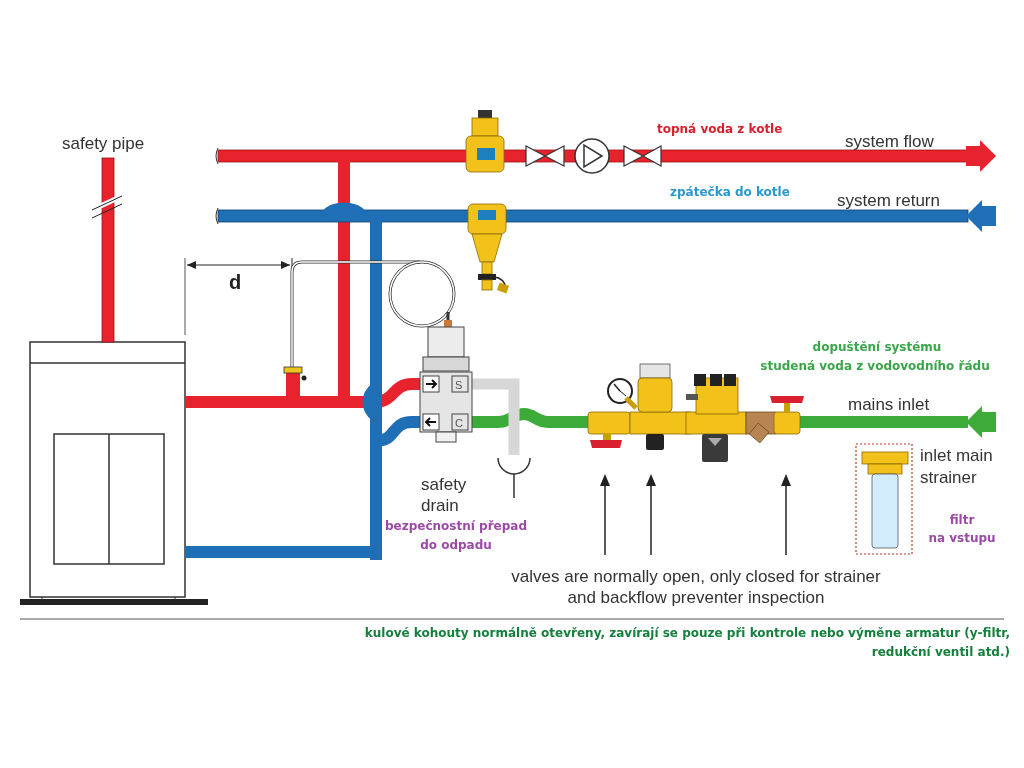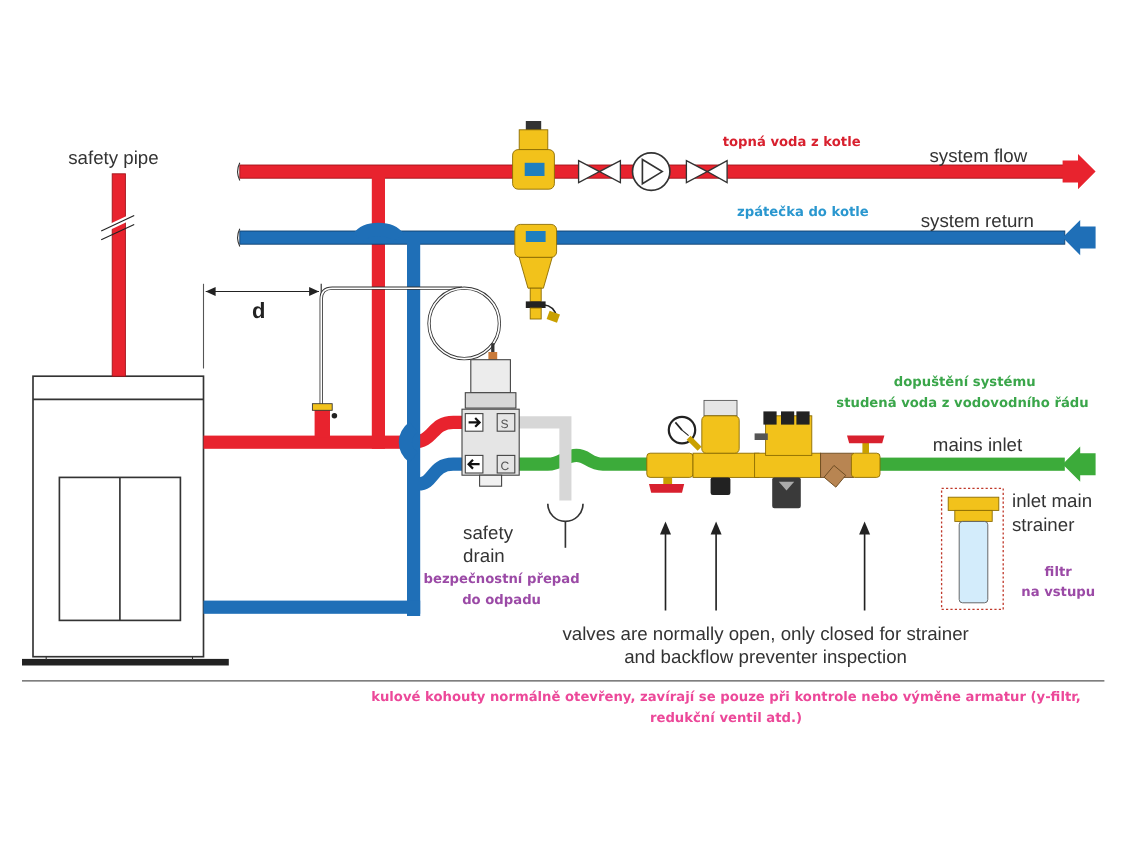--- a/index.html
+++ b/index.html
@@ -5,21 +5,21 @@
     html, body { margin: 0; padding: 0; background: #ffffff; }
     body { width: 1024px; height: 768px; position: relative; overflow: hidden; font-family: "Liberation Sans", sans-serif; }
     #diagram { position: absolute; left: 0; top: 0; }
     .lbl { font-family: "Liberation Sans", sans-serif; fill: #333333; font-size: 17px; }
     .lbl-sm { font-family: "Liberation Sans", sans-serif; fill: #333333; font-size: 16px; }
     .cz { font-family: "DejaVu Sans", sans-serif; font-weight: bold; font-size: 12px; }
     .cz-red { fill: #d8202e; }
     .cz-blue { fill: #2a97cf; }
     .cz-green { fill: #3aa64a; }
     .cz-purple { fill: #9b4aa6; }
-    .note { position: absolute; left: 310px; top: 624px; width: 700px; text-align: center; color: #ec4899;
+    .note { position: absolute; left: 310px; top: 624px; width: 700px; text-align: right; color: #15803d;
             font-family: "DejaVu Sans", sans-serif; font-weight: bold; font-size: 12px; line-height: 19px; }
     .dim-d { font-family: "Liberation Sans", sans-serif; font-weight: bold; font-size: 20px; fill: #222; }
   </style>
 </head>
 <body>
 
 <svg id="diagram" width="1024" height="768" viewBox="0 0 1024 768" xmlns="http://www.w3.org/2000/svg">
 
   <g>
     <rect x="30" y="342" width="155" height="255" fill="#fff" stroke="#333" stroke-width="1.5"></rect>

